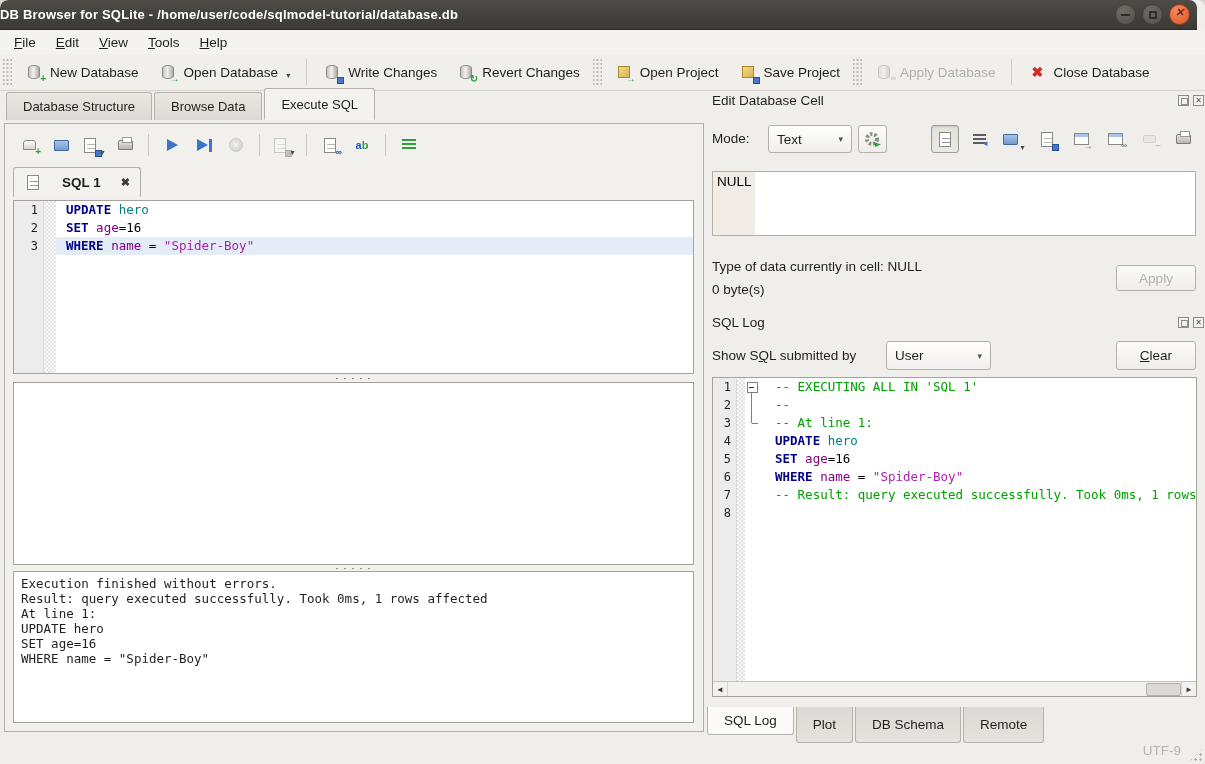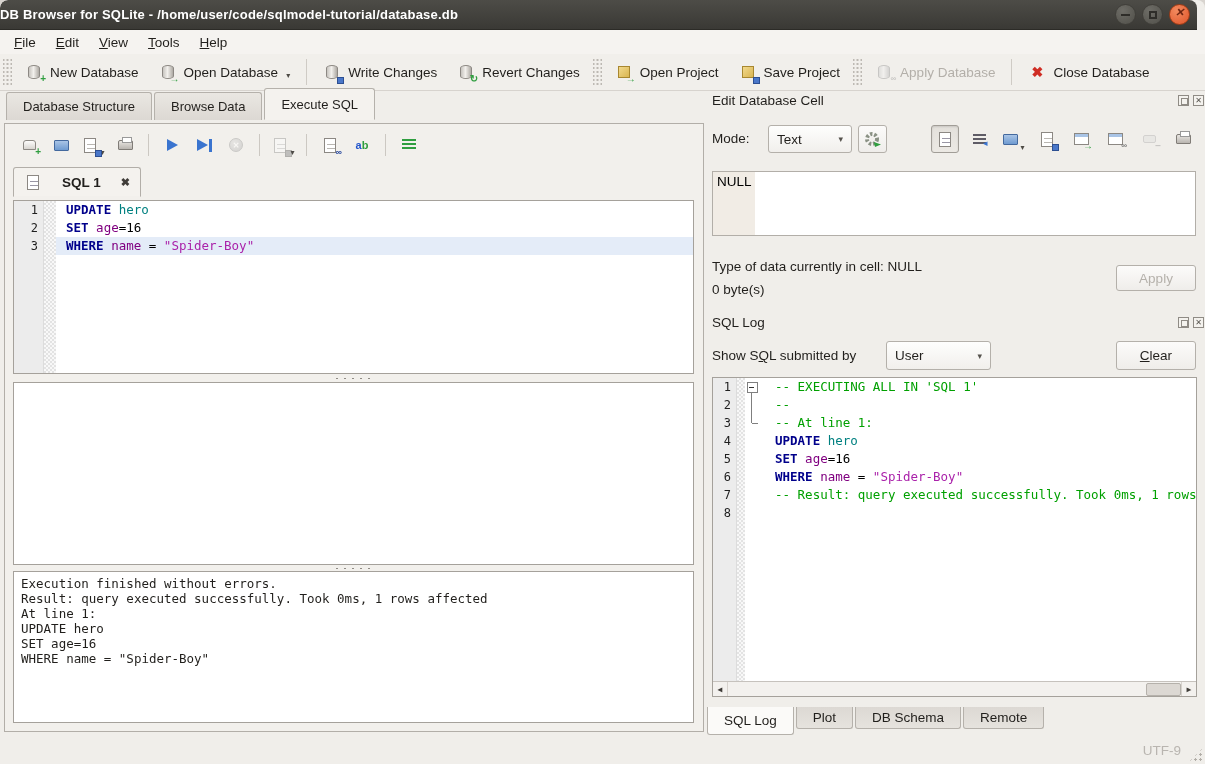--- a/index.html
+++ b/index.html
@@ -130,21 +130,21 @@
   .log-inner{position:absolute;left:0;top:0;right:0;bottom:15px;display:flex;overflow:hidden}
   .log-inner .gutter{flex:0 0 24px}
   .log-inner .hatch{flex:0 0 8px}
   
   .hscroll{position:absolute;left:0;right:0;bottom:0;height:15px;background:#f3f1ee;border-top:1px solid #c6c2bd;display:flex}
   .harr{width:15px;height:14px;display:flex;align-items:center;justify-content:center;font-size:8px;color:#3f3c38;border-right:1px solid #d6d2cd}
   .harr.r{margin-left:auto;border-left:1px solid #d6d2cd;border-right:none}
   .hthumb{position:absolute;left:433px;top:1px;width:35px;height:13px;background:#dcd8d3;border:1px solid #b5b1ab;border-radius:2px}
   
   .bottom-tabs{position:absolute;left:707px;top:707px;display:flex;align-items:flex-start;font-size:13.5px}
-  .btab{height:22px;display:flex;align-items:center;padding:0 16px;border:1px solid #b5b1ab;border-top:none;
+  .btab{height:36px;display:flex;align-items:center;padding:0 16px;border:1px solid #b5b1ab;border-top:none;
     background:linear-gradient(#dcd8d3,#e6e3de);margin-right:2px;border-radius:0 0 3px 3px}
   .btab.active{height:28px;background:#fbfaf8}
   
   .status-enc{position:absolute;right:24px;top:743px;font-size:13.5px;color:#b9b5b0}
   .grip{position:absolute;right:2px;bottom:2px;width:14px;height:14px;
     background-image:radial-gradient(#b2aea8 1.1px,transparent 1.3px);background-size:5px 5px;background-position:bottom right;
     clip-path:polygon(100% 0,100% 100%,0 100%)}
 </style>
 </head>
 <body>

